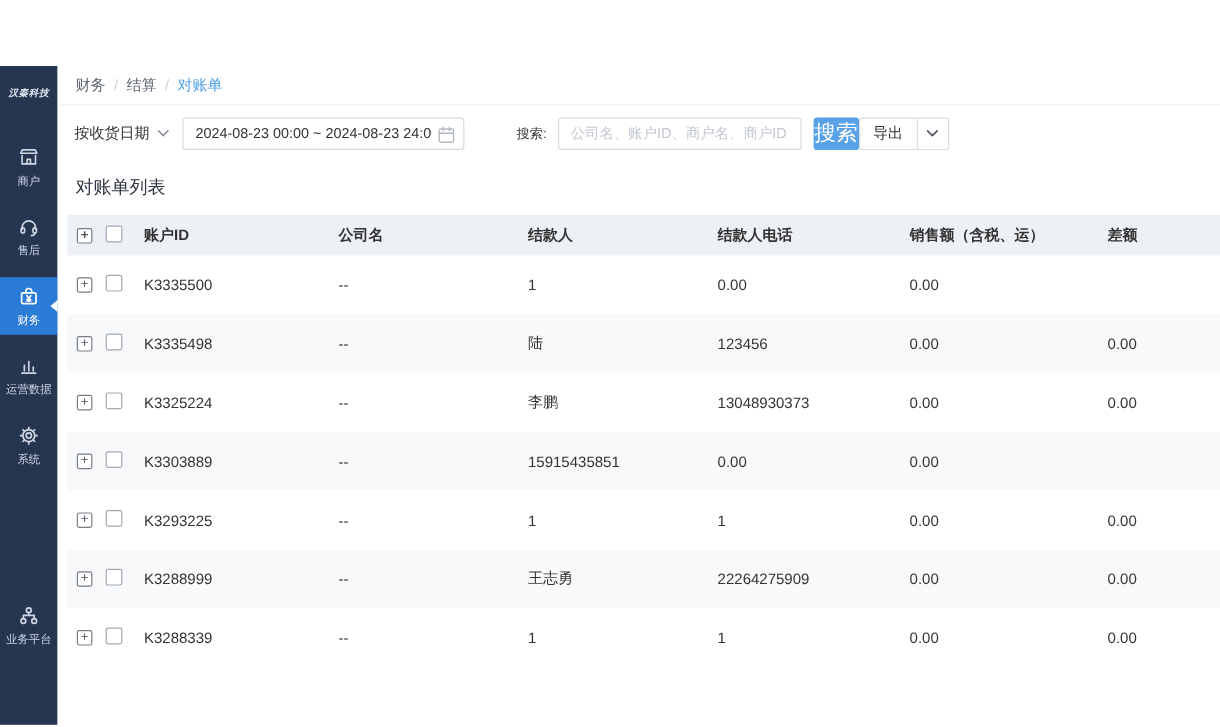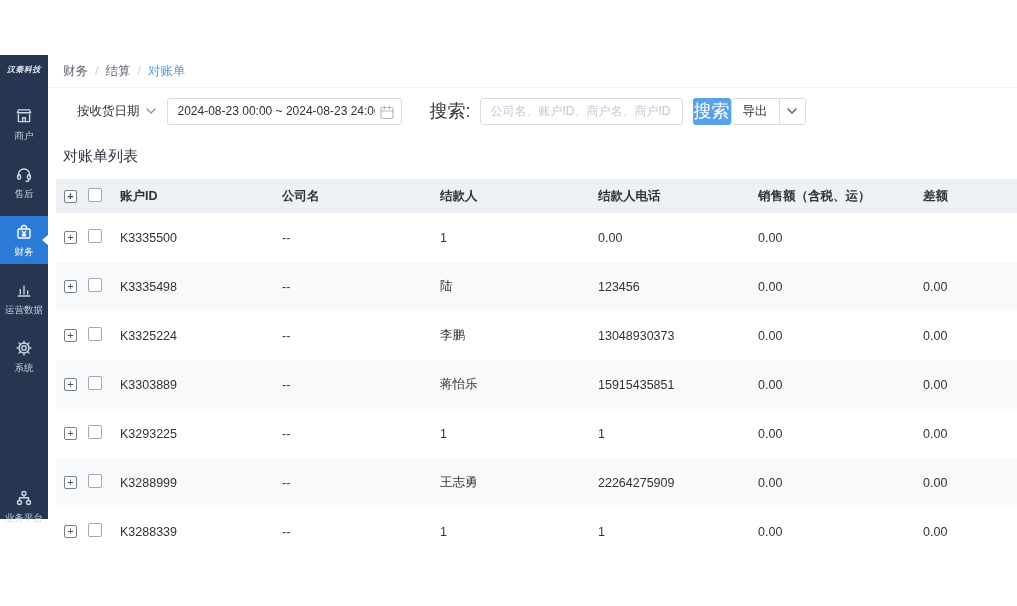--- a/index.html
+++ b/index.html
@@ -1,20 +1,20 @@
 <!DOCTYPE html>
 <html><head>
 <meta charset="utf-8">
 <style>
   * { margin:0; padding:0; box-sizing:border-box; }
   html,body { width:1017px; height:606px; background:#fff; overflow:hidden;
     font-family:"Liberation Sans","DejaVu Sans",sans-serif; }
 
   
-  .sidebar { position:absolute; left:0; top:55px; width:48px; height:464px;
+  .sidebar { position:absolute; left:0; top:55px; width:48px; height:549px;
     background:#273650; display:flex; flex-direction:column; align-items:stretch; }
   .logo { height:26px; margin-top:9px; display:flex; align-items:center; justify-content:center; }
   .logo span { color:#dfe5ef; font-size:8px; font-style:italic; font-weight:bold; letter-spacing:0.5px; }
   .nav { display:flex; flex-direction:column; margin-top:25px; }
   .nav-item { position:relative; height:48px; margin-bottom:10px; display:flex; flex-direction:column;
     align-items:center; justify-content:center; cursor:pointer; color:#c9d2e2; }
   .nav-item .lbl { font-size:10px; margin-top:3px; white-space:nowrap; transform:scale(.95); }
   .nav-item svg { display:block; }
   .nav-item.active { background:#2b7cd6; color:#fff; }
   .nav-item.active .arrow { position:absolute; right:0; top:50%; margin-top:-5px; width:0; height:0;
@@ -25,29 +25,29 @@
 
   
   .content { position:absolute; left:48px; top:55px; right:0; bottom:0; background:#fff; }
 
   .breadcrumb { height:33px; display:flex; align-items:center; padding-left:15px;
     border-bottom:1px solid #f0f1f3; font-size:12.5px; }
   .breadcrumb .crumb { color:#5f6672; cursor:pointer; }
   .breadcrumb .crumb.current { color:#4b9fe8; }
   .breadcrumb .sep { color:#ccd0d6; margin:0 7px; }
 
-  .filter-bar { display:flex; align-items:center; padding-left:29px; margin-top:9px; height:28px; }
+  .filter-bar { display:flex; align-items:center; padding-left:14px; margin-top:9px; height:28px; }
   .date-type { display:flex; align-items:center; font-size:12.5px; color:#333; cursor:pointer; }
   .date-type svg { margin-left:6px; }
   .date-input { position:relative; margin-left:11px; width:235px; height:27px;
     border:1px solid #d8dce2; border-radius:3px; display:flex; align-items:center; }
   .date-input input { border:none; outline:none; background:transparent; width:100%;
     font-size:12px; color:#333; padding:0 26px 0 10px; font-family:inherit; }
   .date-input .cal { position:absolute; right:7px; top:6px; }
-  .search-label { margin-left:28px; font-size:18px; color:#333; }
+  .search-label { margin-left:44px; font-size:11px; color:#333; }
   .search-input { margin-left:9px; width:203px; height:27px; border:1px solid #d8dce2;
     border-radius:3px; font-size:12px; color:#333; padding:0 10px; outline:none; font-family:inherit; }
   .search-input::placeholder { color:#c3c8d0; }
   .btn-search { margin-left:10px; width:38px; height:27px; background:#5aa2e8; color:#fff;
     border:none; border-radius:3px; font-size:18px; cursor:pointer; font-family:inherit; }
   .export-group { height:27px; display:flex; border:1px solid #d8dce2;
     border-radius:3px; overflow:hidden; background:#fff; }
   .export-main { padding:0 11px; font-size:12.5px; color:#333; background:#fff; border:none;
     cursor:pointer; font-family:inherit; }
   .export-caret { width:26px; border:none; border-left:1px solid #d8dce2; background:#fff;
@@ -223,21 +223,20 @@
     <span class="td">13048930373</span>
     <span class="td">0.00</span>
     <span class="td">0.00</span>
   </div>
 
   <div class="tr row alt">
     <span class="expander">+</span>
     <span><span class="checkbox"></span></span>
     <span class="td">K3303889</span>
     <span class="td">--</span>
-    <span class="td">蒋怡乐</span>
     <span class="td">15915435851</span>
     <span class="td">0.00</span>
     <span class="td">0.00</span>
   </div>
 
   <div class="tr row">
     <span class="expander">+</span>
     <span><span class="checkbox"></span></span>
     <span class="td">K3293225</span>
     <span class="td">--</span>

